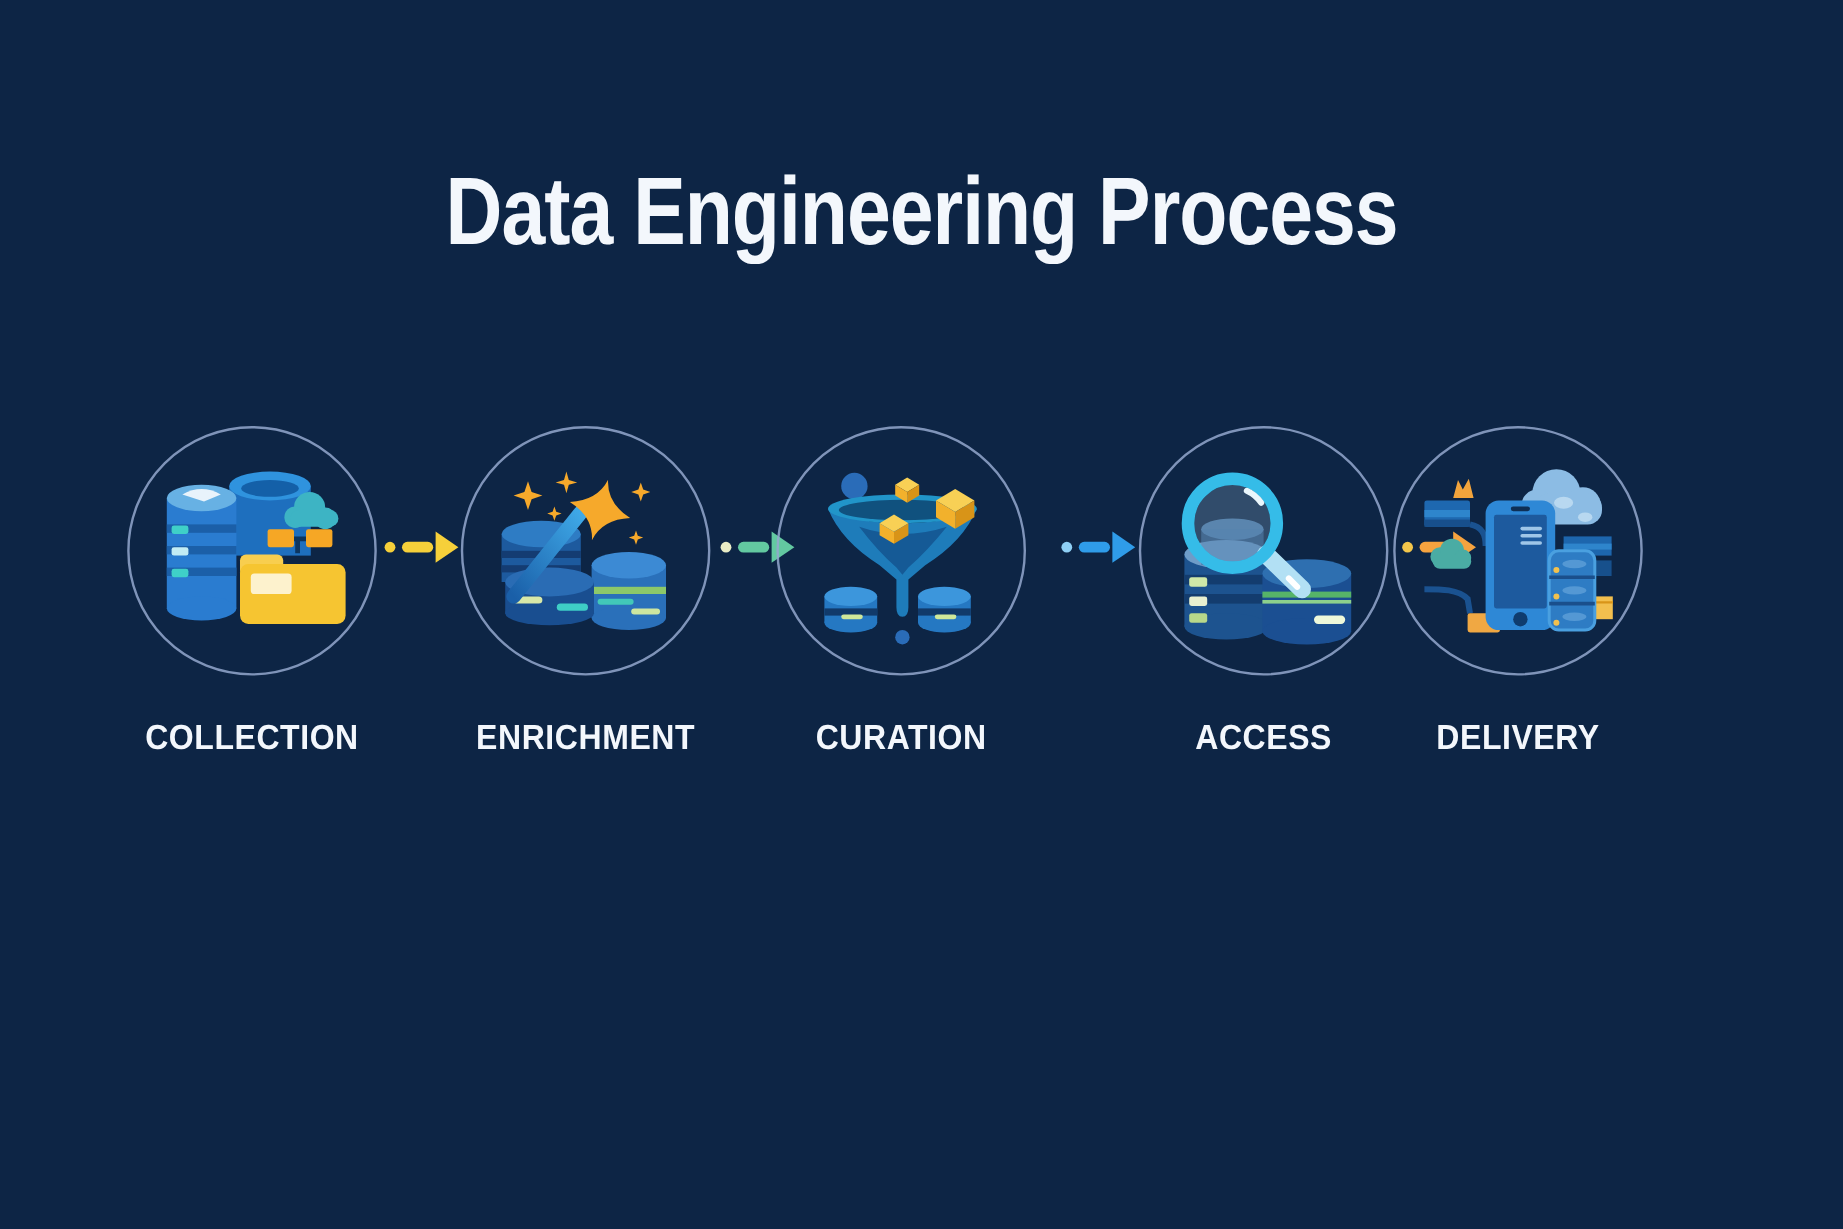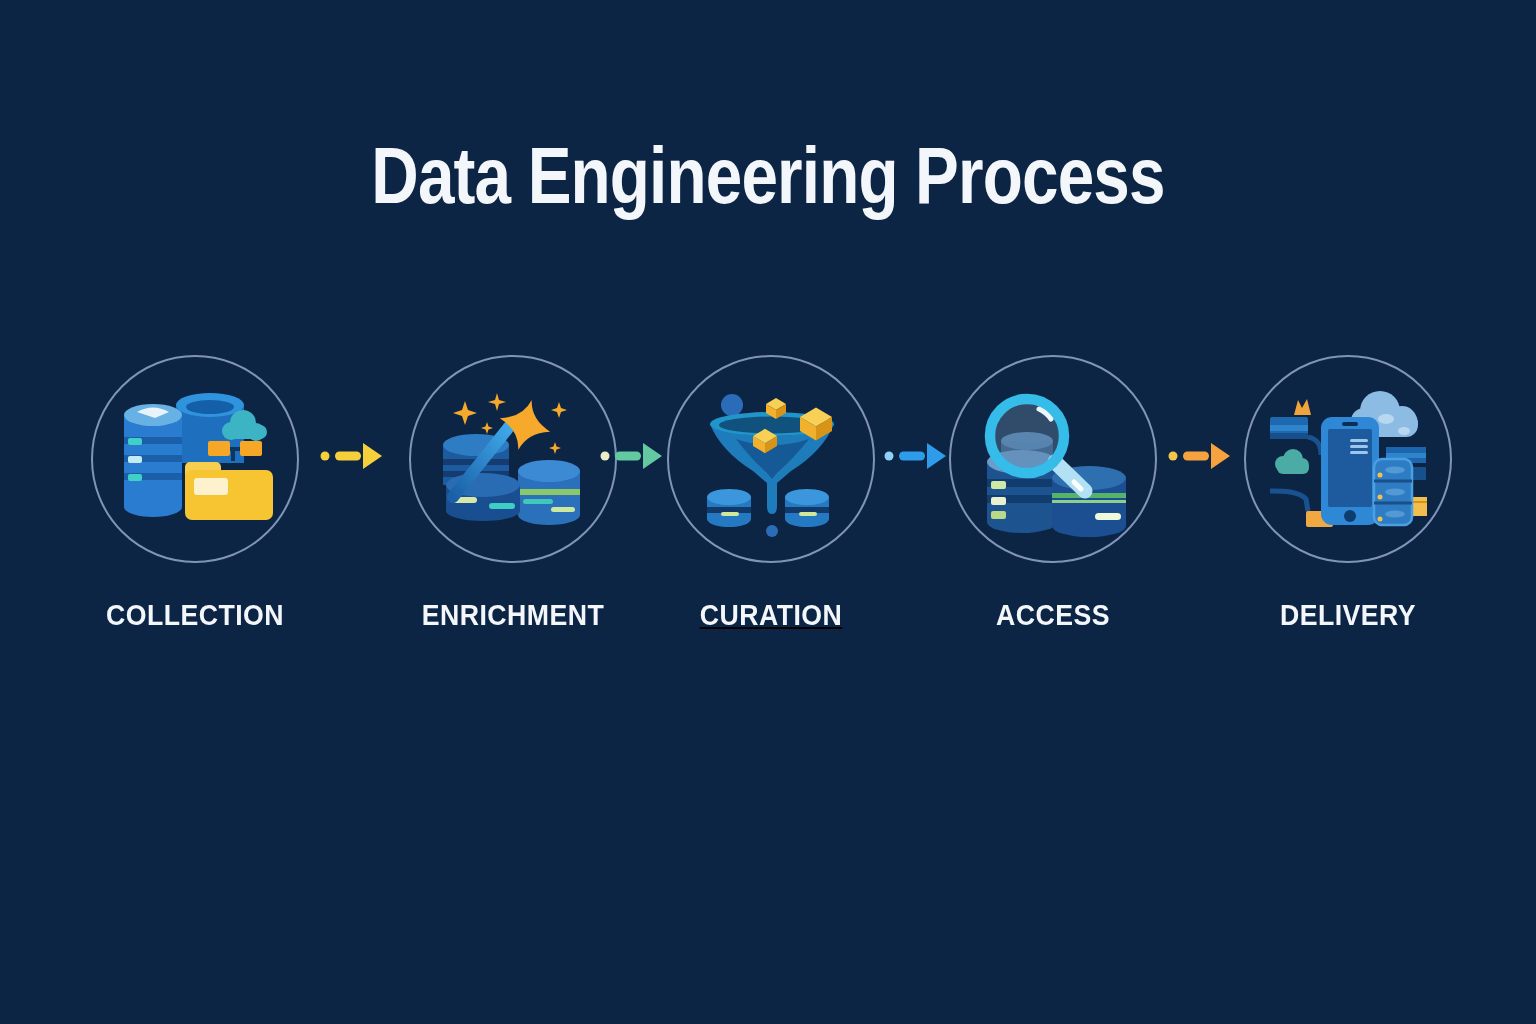--- a/index.html
+++ b/index.html
@@ -29,21 +29,21 @@
     display: flex; align-items: center; justify-content: center;
   }
   .label {
     margin-top: 36px; text-align: center;
     color: #f3f7fc; font-size: 29px; font-weight: 700;
     letter-spacing: 0.5px;
     transform: scaleX(0.92); transform-origin: 50% 50%;
     white-space: nowrap;
   }
   .arrow { position: absolute; top: 436px; width: 66px; height: 40px; }
-  .s1 { left: 85px; } .s2 { left: 403px; } .s3 { left: 661px; text-decoration: underline; } .s4 { left: 943px; } .s5 { left: 1238px; }
+  .s1 { left: 100px; } .s2 { left: 378px; } .s3 { left: 641px; } .s4 { left: 943px; } .s5 { left: 1155px; }
   .a1 { left: 318px; } .a2 { left: 598px; } .a3 { left: 882px; } .a4 { left: 1166px; }
 </style>
 </head>
 <body style="background: rgb(13, 37, 69);">
 
 <div class="title" style="color: rgb(243, 247, 252);">Data Engineering Process</div>
 
 <div class="stage s1">
   <div class="circle">
     <svg width="160" height="160" viewBox="0 0 160 160">

